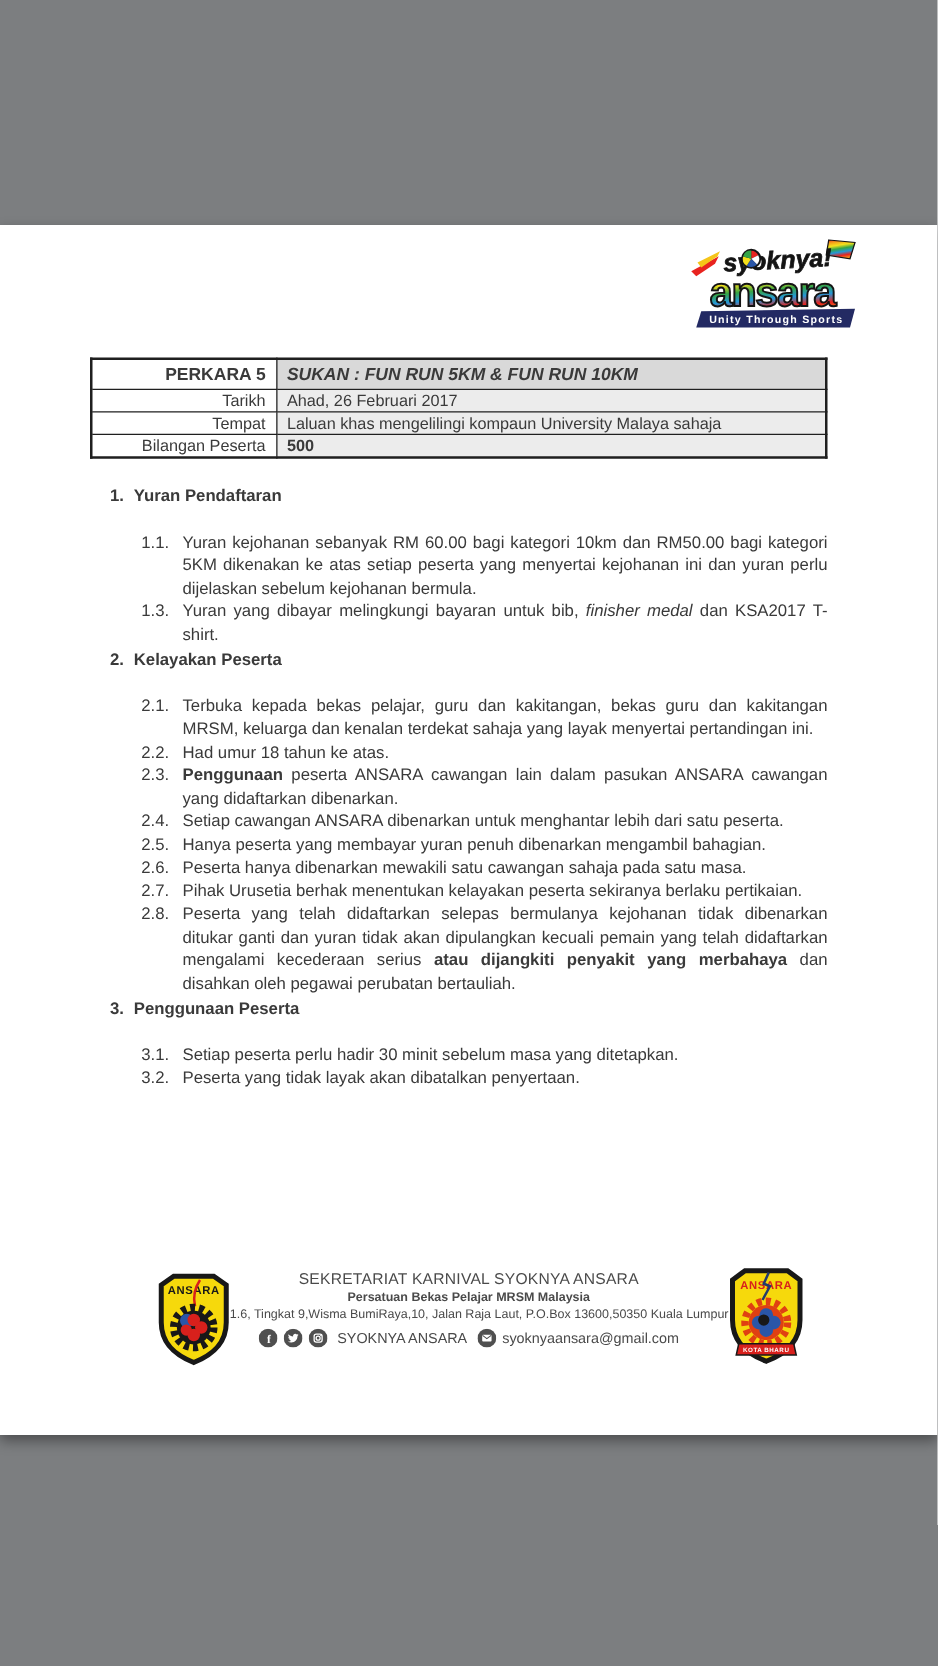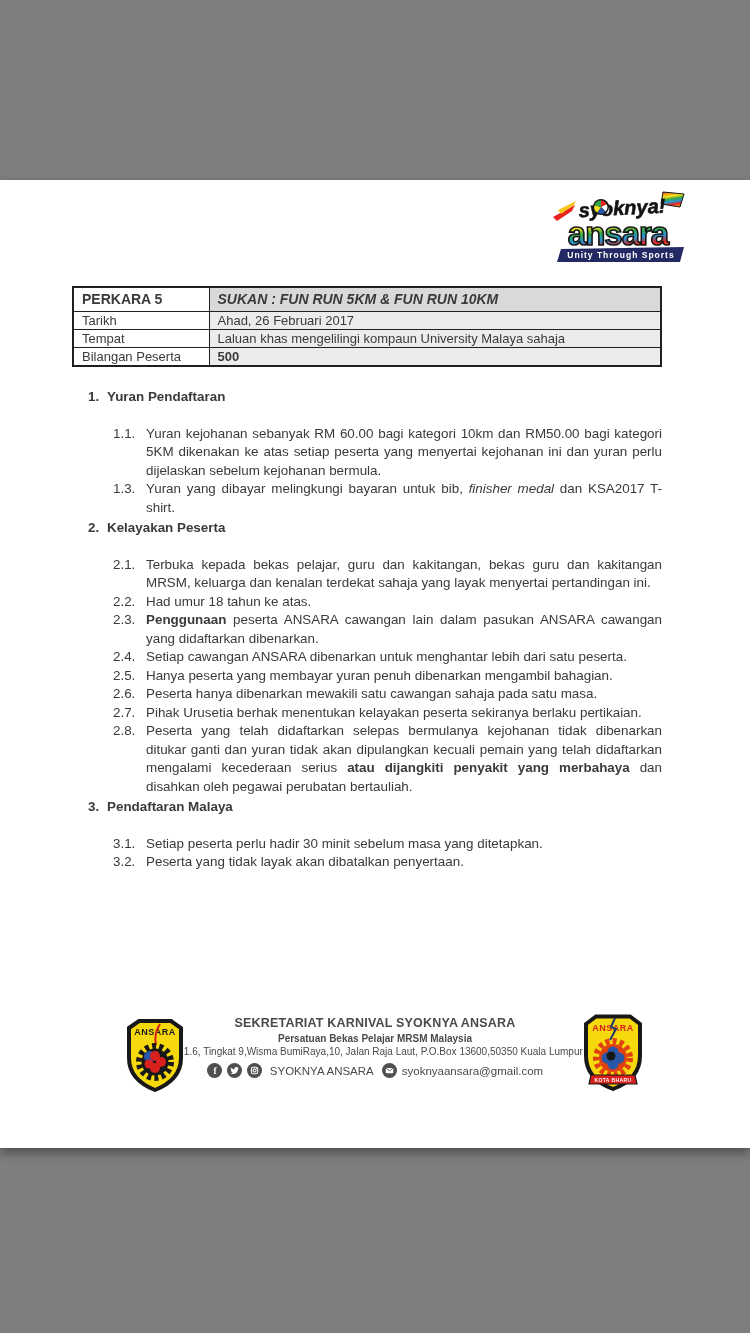--- a/index.html
+++ b/index.html
@@ -21,21 +21,21 @@
 
   
   .doc-table {
     position:absolute; top:106px; left:72px;
     width:590px;
     border-collapse:collapse;
     font-size:13px; color:#3a3a3a;
     border:2px solid #1f1f1f;
   }
   .doc-table td { border:1px solid #1f1f1f; padding:1px 8px; height:17px; vertical-align:middle; }
-  .doc-table td.lbl { width:136px; background:#ffffff; }
+  .doc-table td.lbl { width:148px; text-align:right; background:#ffffff; }
   .doc-table td.val { background:#ececec; }
   .doc-table tr.head-row td { height:24px; }
   .doc-table tr.head-row td.lbl { font-weight:700; font-size:14px; }
   .doc-table tr.head-row td.val { font-weight:700; font-style:italic; font-size:14px; background:#d9d9d9; }
 
   
   .sections {
     position:absolute; top:208px; left:88px; right:88px;
     color:#3a3a3a; font-size:13.4px; line-height:18.5px;
   }
@@ -44,21 +44,21 @@
   .sec-num { display:inline-block; width:19px; }
   .item { display:flex; padding-left:25px; }
   .item-num { width:33px; flex:none; }
   .item-text { flex:1; text-align:justify; }
   .b { font-weight:700; }
   .i { font-style:italic; }
 
   
   .footer { position:absolute; top:830px; left:0; width:750px; height:130px; color:#4a4a4a; }
   .footer-center { width:540px; margin:6px auto 0; text-align:center; }
-  .f-title { font-size:12.5px; font-weight:700; letter-spacing:0.2px; }
+  .f-title { font-size:12.5px; font-weight:400; letter-spacing:0.2px; }
   .f-line1 { font-size:10px; margin-top:3px;font-weight:bold; }
   .f-line2 { font-size:10px; margin-top:2px; }
   .f-social { margin-top:6px; display:flex; align-items:center; justify-content:center; gap:5px; font-size:11.5px; }
   .f-social .lbl-gap { margin:0 3px; }
   .badge-left  { position:absolute; left:122px; top:6px; }
   .badge-right { position:absolute; right:102px; top:1px; }
 </style>
 </head>
 <body>
 
@@ -164,21 +164,21 @@
         <div class="item">
           <span class="item-num">2.7.</span>
           <div class="item-text"><span>Pihak Urusetia berhak menentukan kelayakan peserta sekiranya berlaku pertikaian.</span></div>
         </div>
         <div class="item">
           <span class="item-num">2.8.</span>
           <div class="item-text"><span>Peserta yang telah didaftarkan selepas bermulanya kejohanan tidak dibenarkan ditukar ganti dan yuran tidak akan dipulangkan kecuali pemain yang telah didaftarkan mengalami kecederaan serius </span><span class="b">atau dijangkiti penyakit yang merbahaya</span><span> dan disahkan oleh pegawai perubatan bertauliah.</span></div>
         </div>
       </div>
       <div class="section">
-        <div class="sec-head"><span class="sec-num">3.</span><span class="sec-title">Pendaftaran Malaya</span></div>
+        <div class="sec-head"><span class="sec-num">3.</span><span class="sec-title">Penggunaan Peserta</span></div>
         <div class="item">
           <span class="item-num">3.1.</span>
           <div class="item-text"><span>Setiap peserta perlu hadir 30 minit sebelum masa yang ditetapkan.</span></div>
         </div>
         <div class="item">
           <span class="item-num">3.2.</span>
           <div class="item-text"><span>Peserta yang tidak layak akan dibatalkan penyertaan.</span></div>
         </div>
       </div>
     </div>

